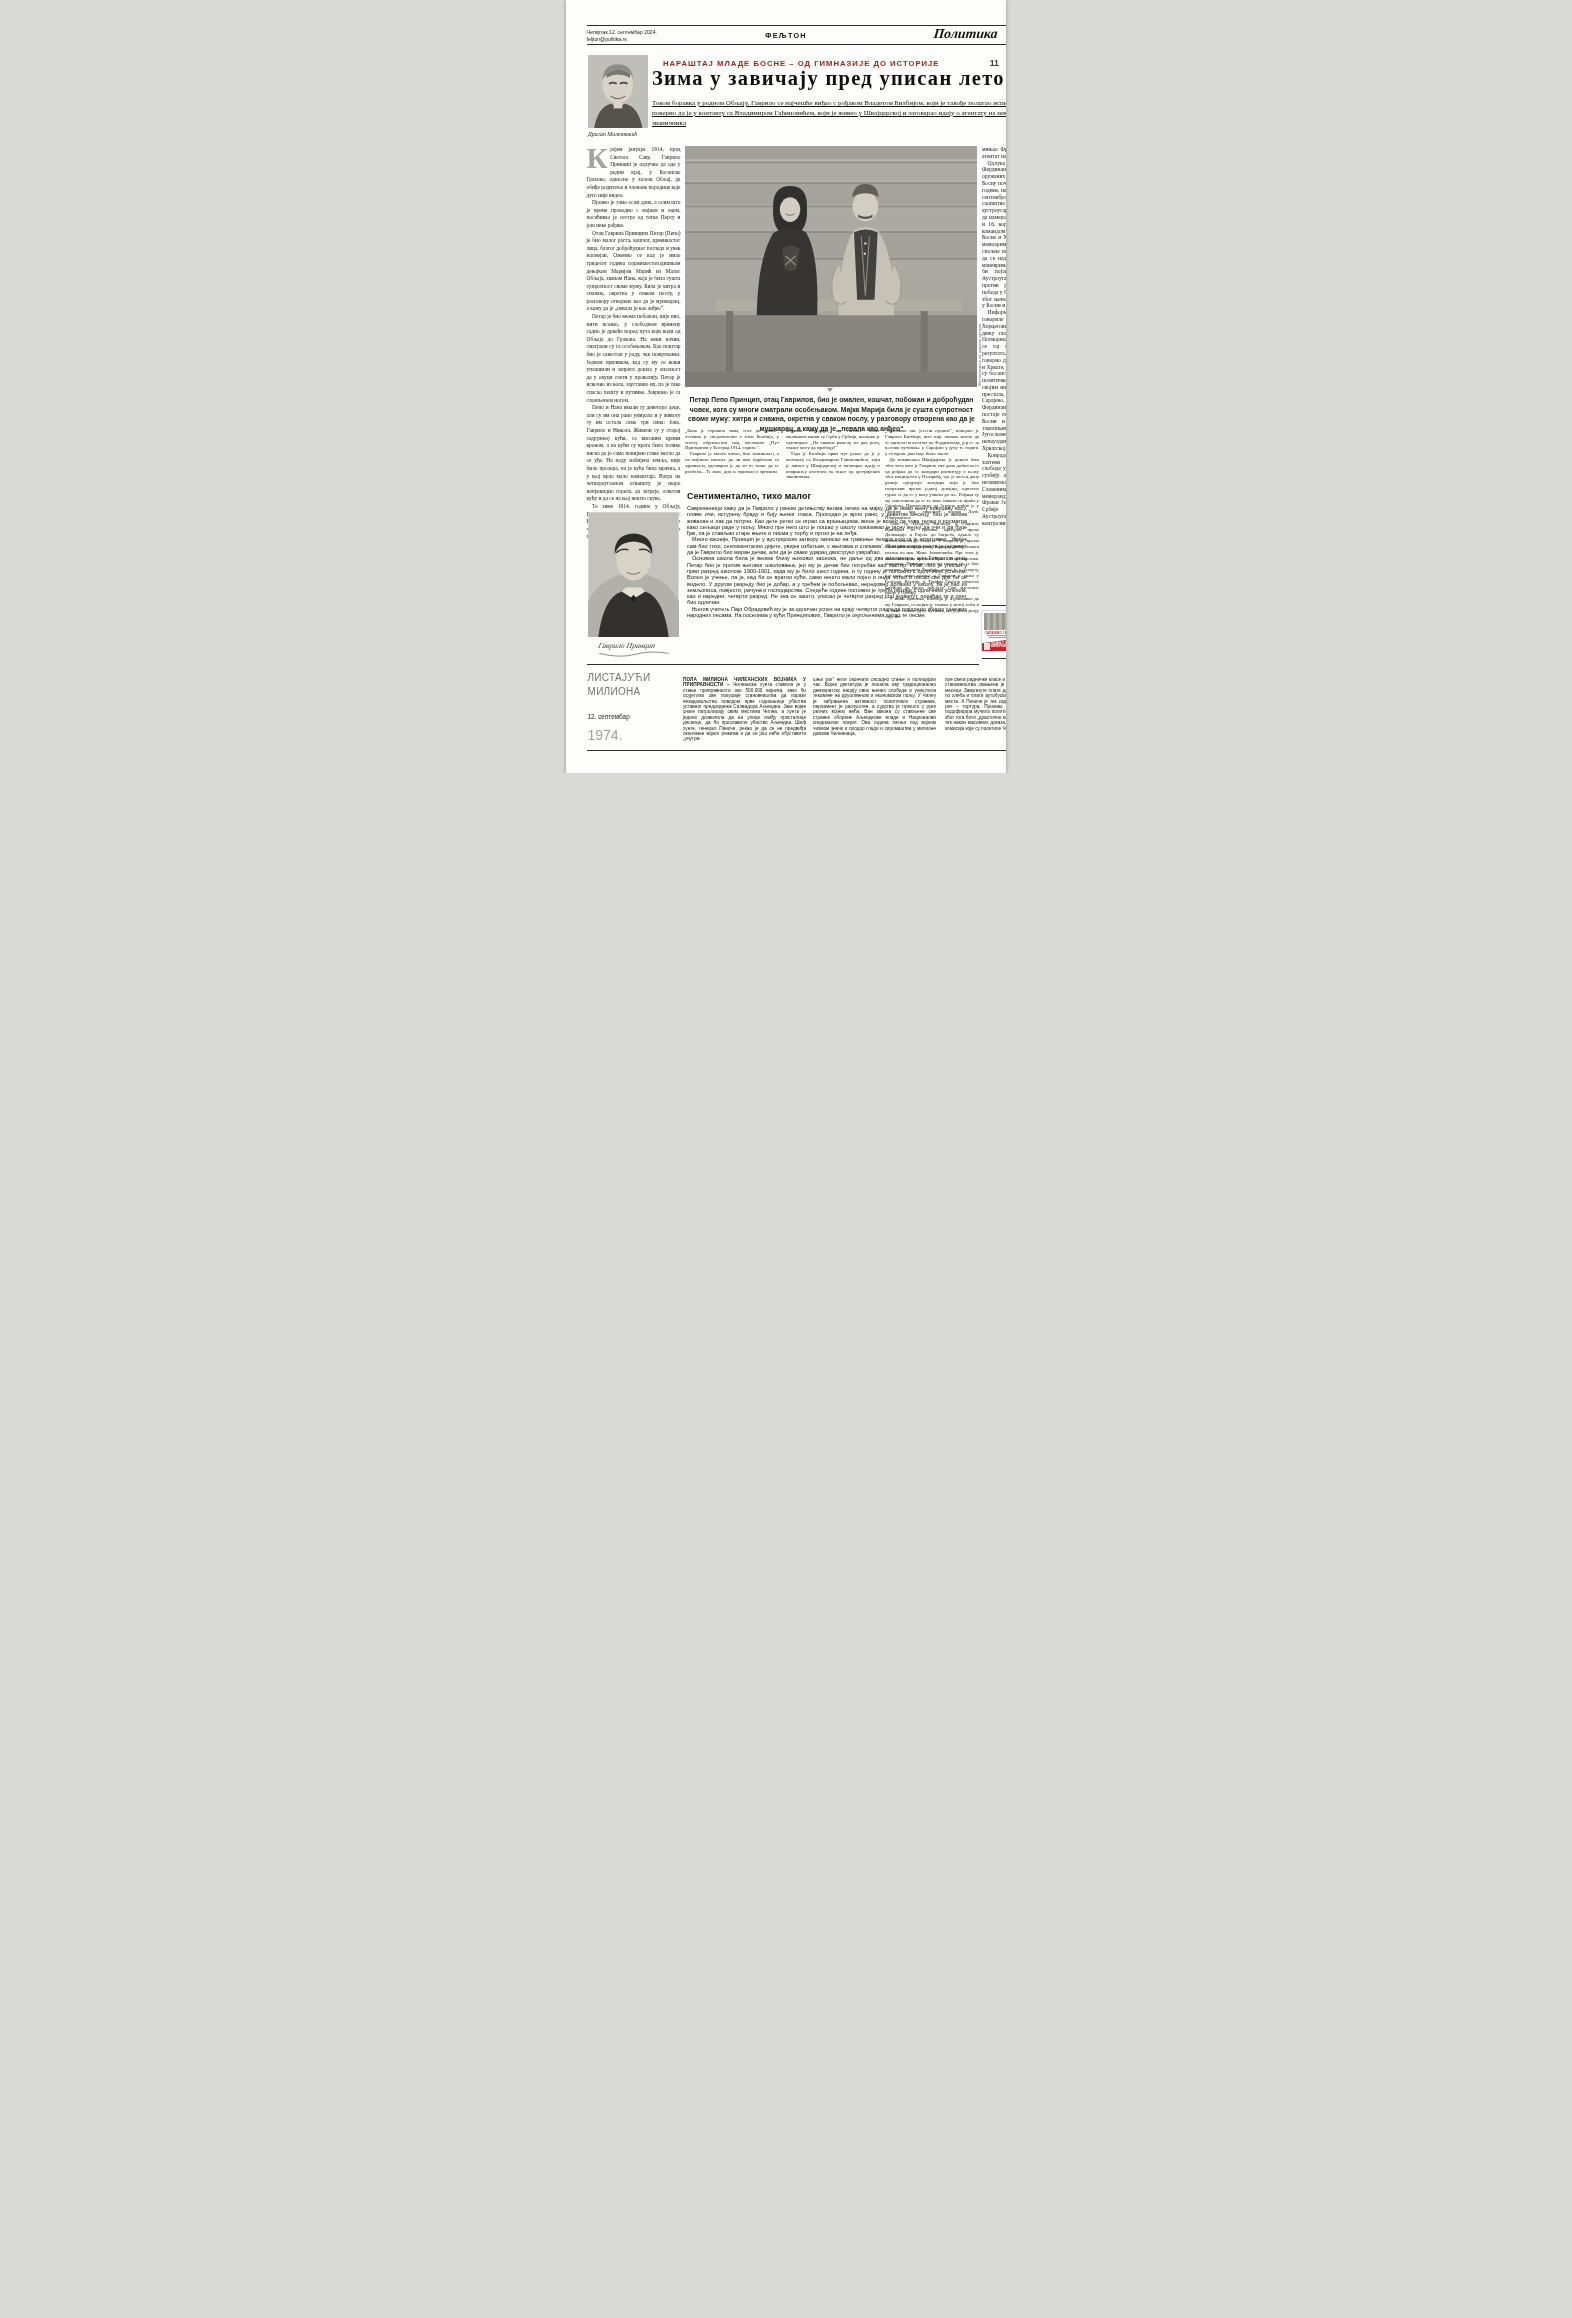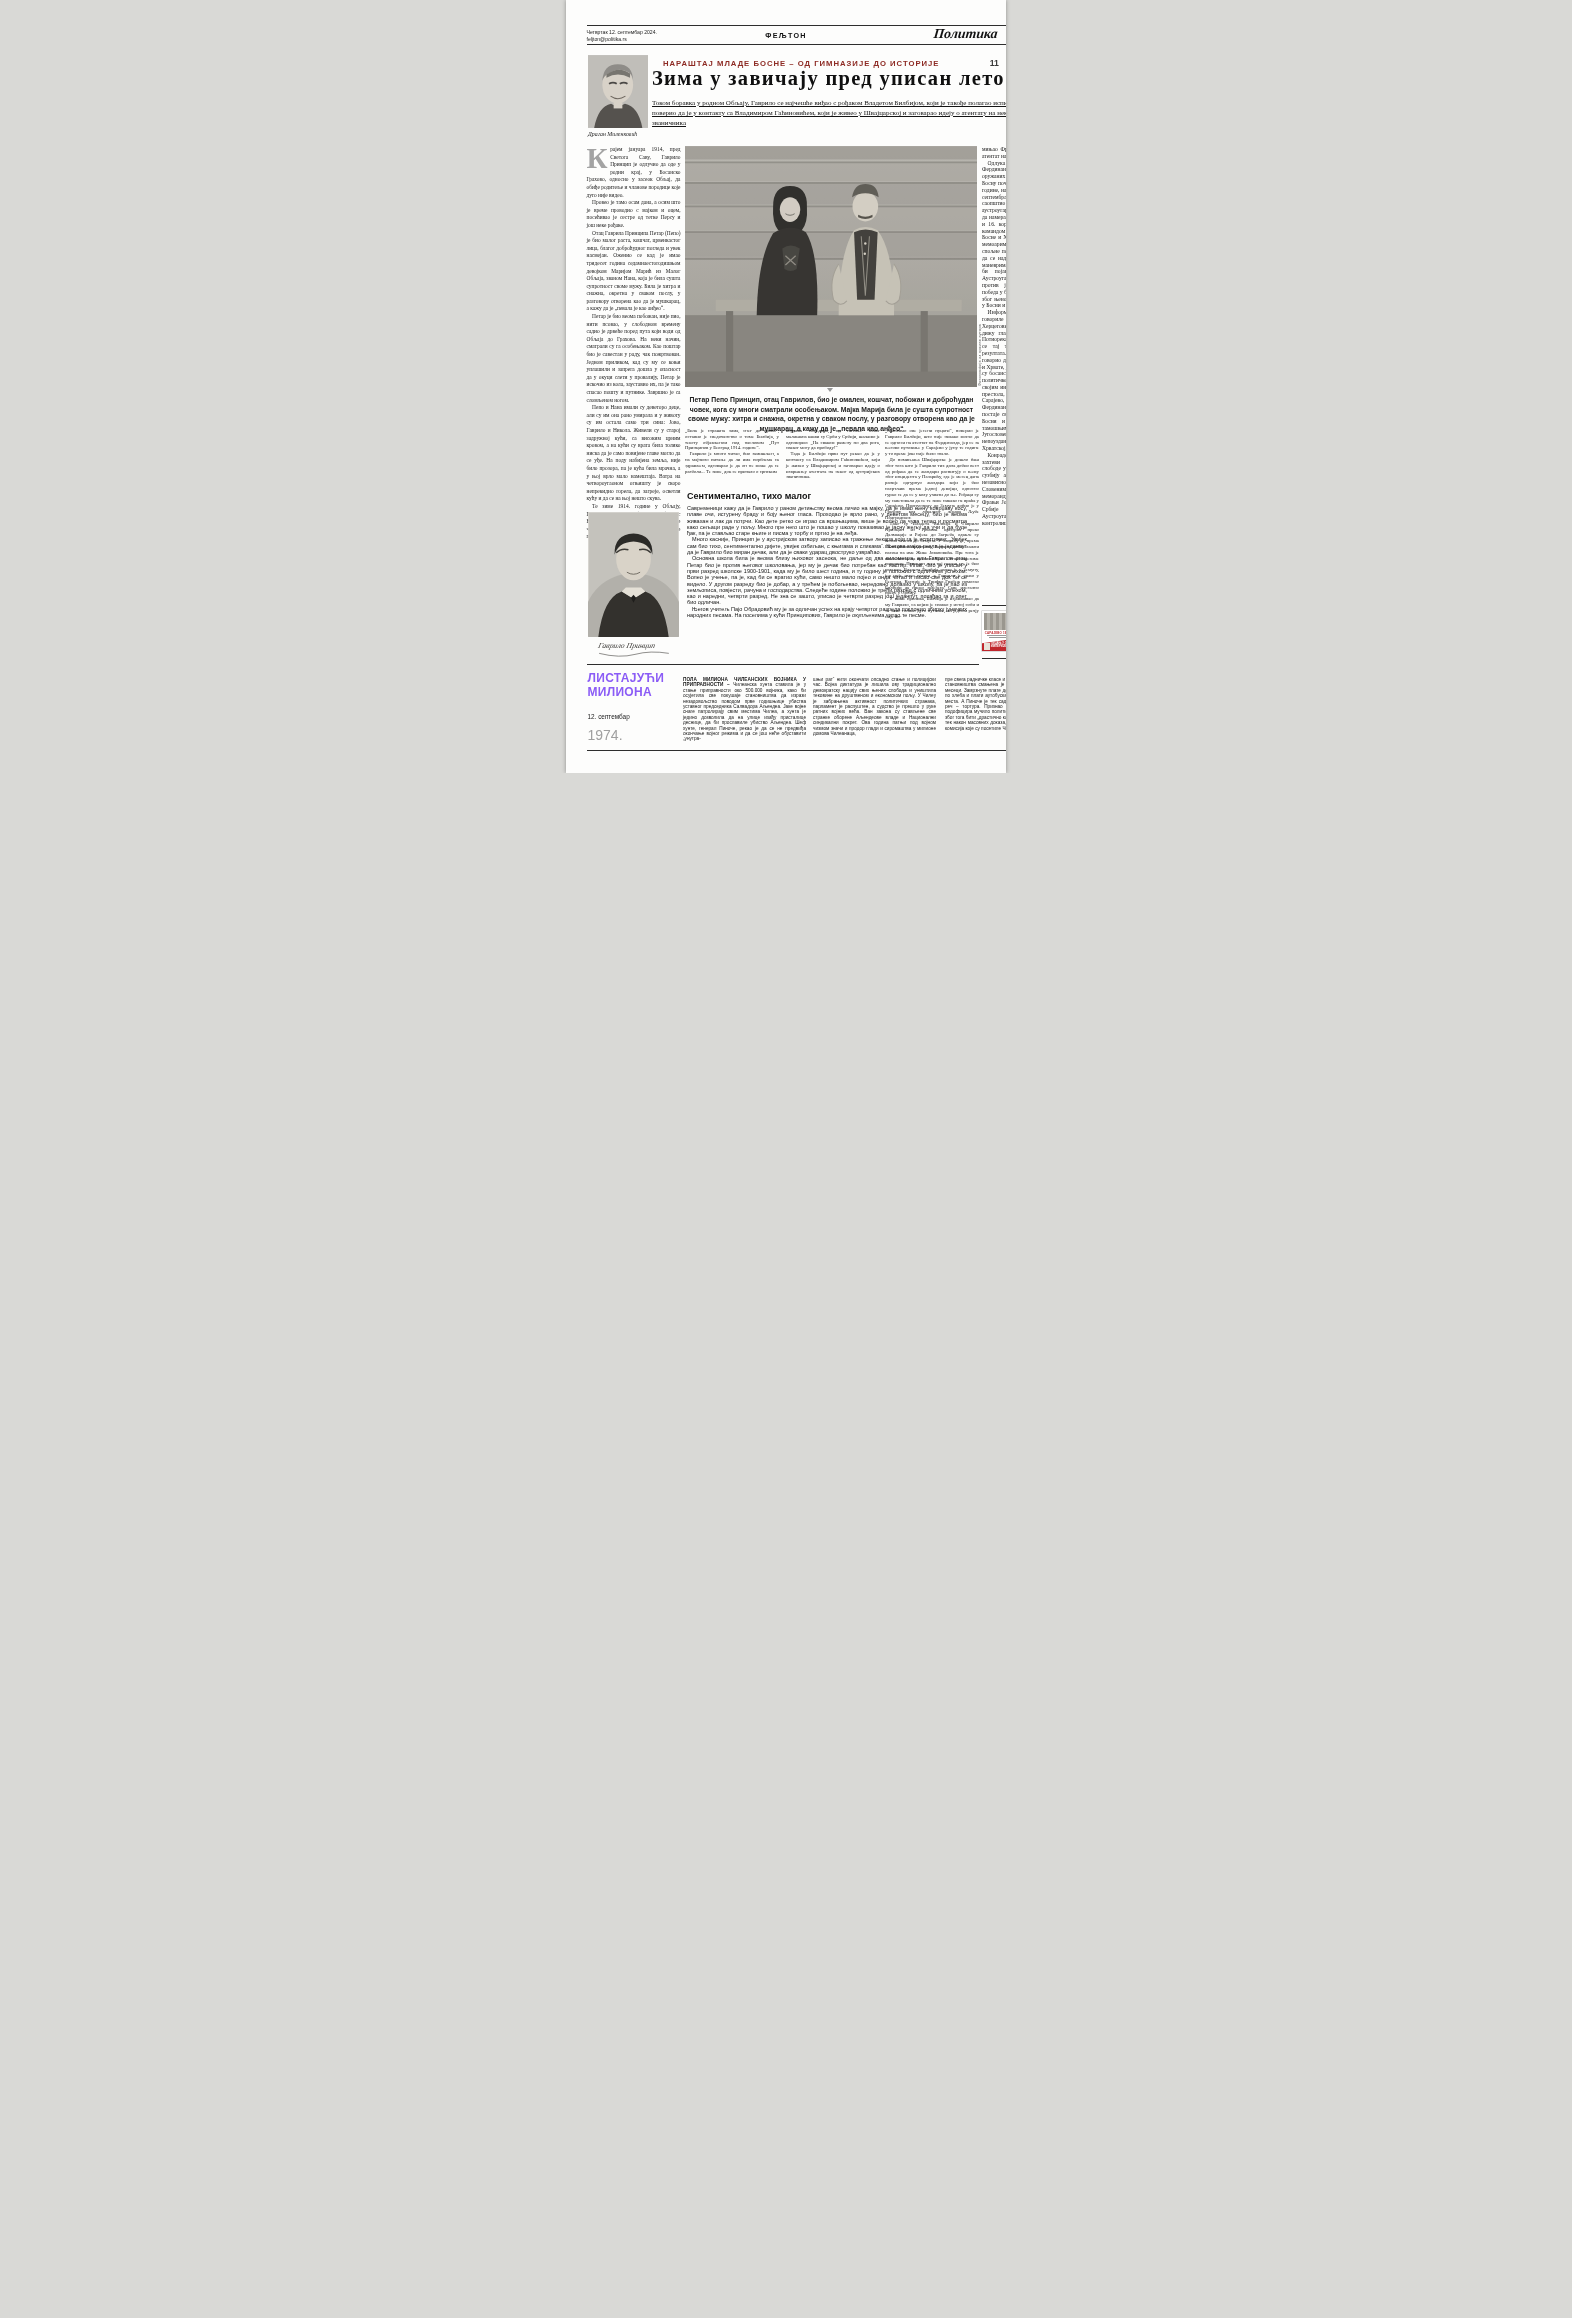--- a/index.html
+++ b/index.html
@@ -29,21 +29,21 @@
   .authorname{font-style:italic;font-size:5.9px;color:#222;}
   .caption{font-size:6.8px;line-height:9.7px;font-weight:bold;text-align:center;color:#202020;}
   .subhead{font-size:9px;font-weight:bold;color:#111;}
   .subbody{font-size:5.5px;line-height:6.3px;text-align:justify;color:#161616;}
   .subbody p{margin:0;text-indent:5.1px;}
   .subbody p.first{text-indent:0;}
   .continuation{font-size:5.9px;font-weight:bold;color:#8a8a8a;text-align:right;}
   .vcredit{writing-mode:vertical-rl;transform:rotate(180deg);font-size:3.8px;color:#555;
            font-family:"Liberation Sans",sans-serif;letter-spacing:0.3px;}
   .promotext{font-size:5.4px;line-height:7.5px;color:#141414;}
-  .rubric{font-size:12px;line-height:14px;letter-spacing:0.3px;color:#8b5cf6;font-weight:bold;}
+  .rubric{font-size:10px;line-height:14px;letter-spacing:0.3px;color:#737373;}
   .rubricdate{font-size:6.4px;color:#1c1c1c;}
   .rubricyear{font-size:14px;font-weight:normal;color:#9f9f9f;}
   .botcol{font-size:4.7px;line-height:5.4px;text-align:justify;color:#161616;}
   .botcol b{letter-spacing:0.1px;}
   .tri{width:0;height:0;border-left:3.6px solid transparent;border-right:3.6px solid transparent;
        border-top:4.6px solid #979797;}
   svg text{user-select:none;}
 </style>
 </head>
 <body>

